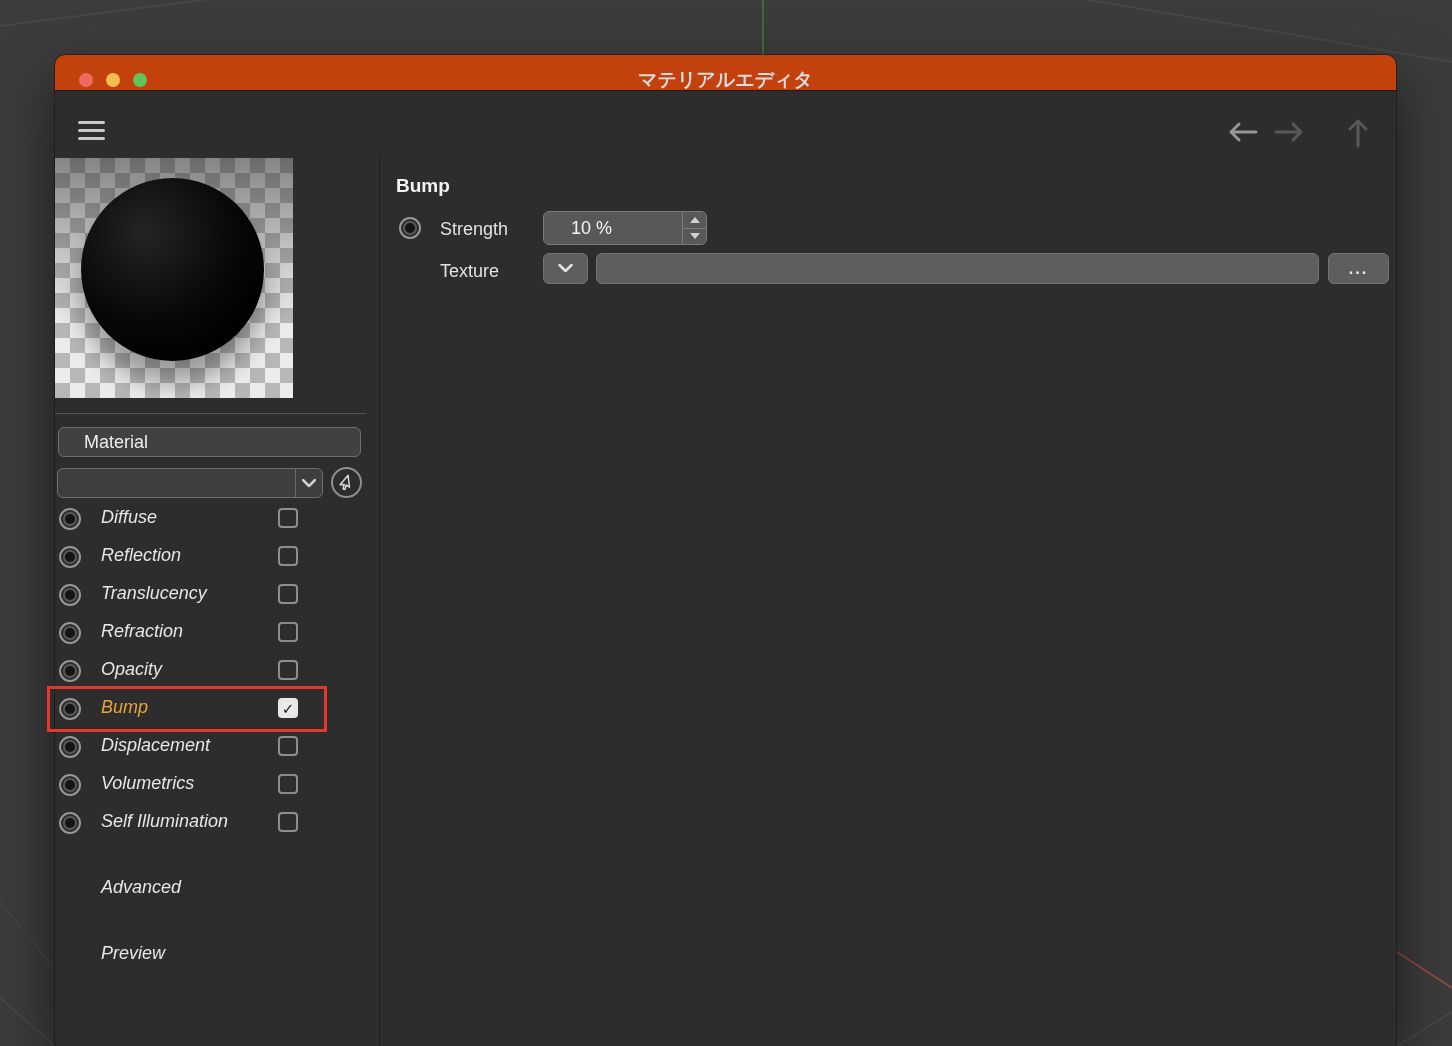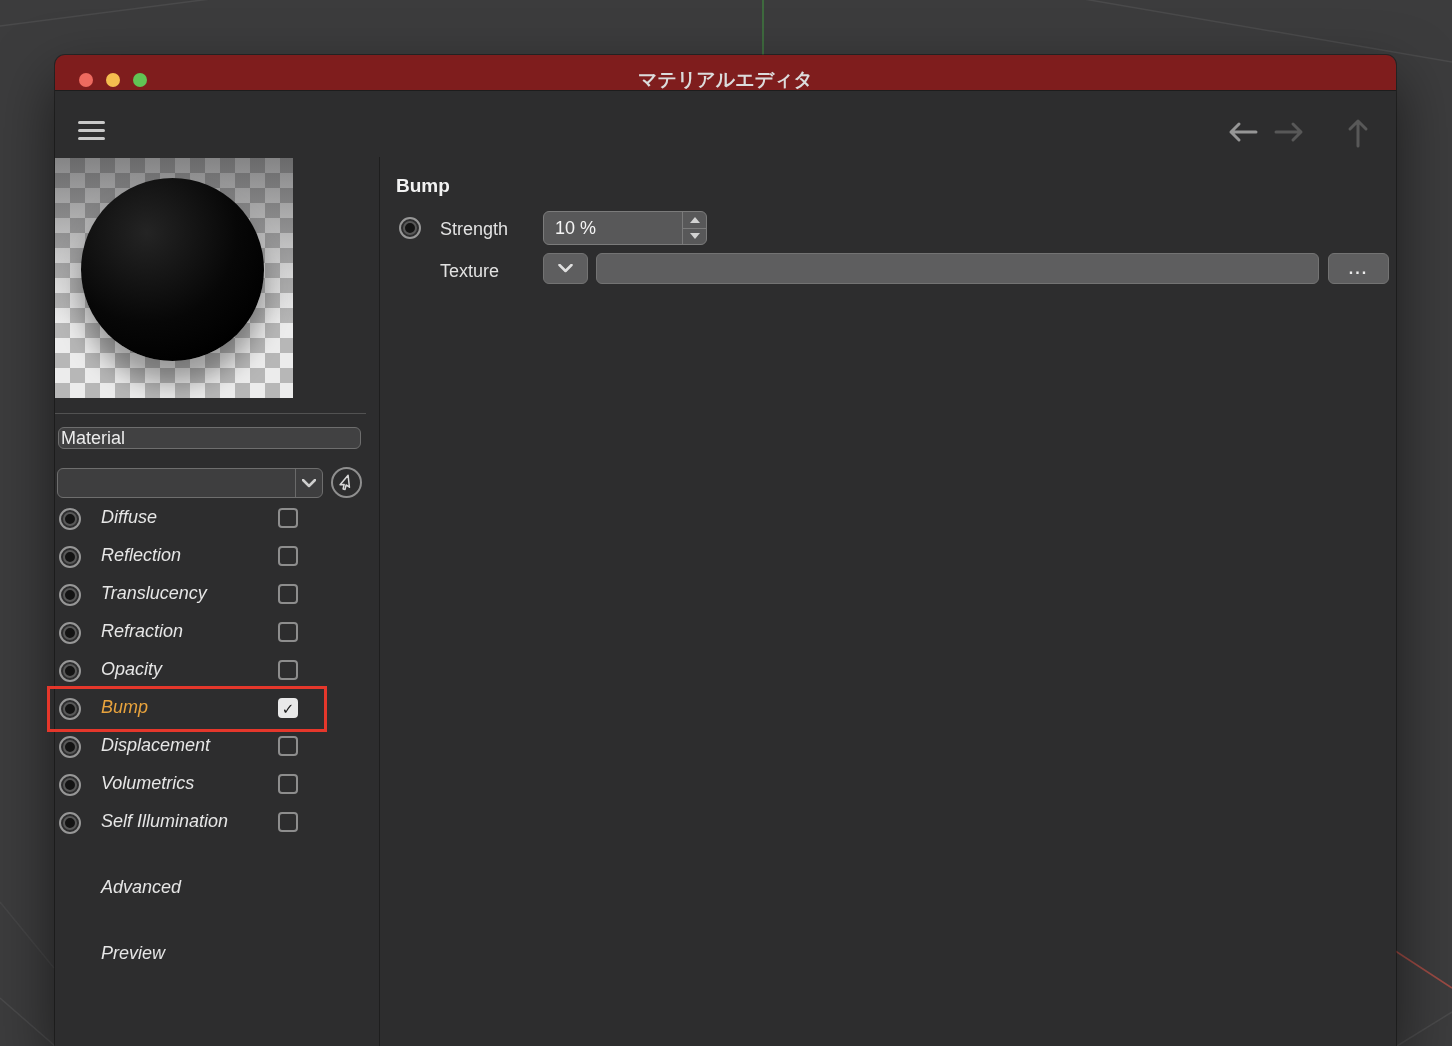--- a/index.html
+++ b/index.html
@@ -15,21 +15,21 @@
   .grid-bg { position:absolute; inset:0; }
 
   
   .window {
     position:absolute; left:55px; top:55px; width:1341px; height:991px;
     background:#2d2d2e; border-radius:10px 10px 0 0;
     box-shadow:0 25px 60px rgba(0,0,0,.55), 0 0 0 1px rgba(0,0,0,.35);
   }
   .titlebar {
     position:absolute; left:0; top:0; right:0; height:36px;
-    background:#7f1d1d; border-bottom:1px solid #1d1d1d;
+    background:#c2410c; border-bottom:1px solid #1d1d1d;
     border-radius:10px 10px 0 0;
   }
   .traffic { position:absolute; left:24px; top:18px; display:flex; gap:13px; }
   .tl { width:14px; height:14px; border-radius:50%; display:block; }
   .tl.red    { background:#ee6a5f; }
   .tl.yellow { background:#f5bd4f; }
   .tl.green  { background:#61c454; }
   .win-title {
     position:absolute; inset:0; text-align:center; line-height:50px;
     font-size:19px; font-weight:bold; color:#dcdcdc;
@@ -56,23 +56,23 @@
   }
   .sphere {
     position:absolute; left:26px; top:20px; width:183px; height:183px; border-radius:50%;
     background:radial-gradient(circle at 36% 30%, #242424 0%, #070707 52%, #000 78%);
     box-shadow:0 22px 26px rgba(0,0,0,.35);
   }
 
   .sep-line { position:absolute; left:0; top:256px; width:311px; height:1px; background:#525252; }
 
   .name-input {
-    position:absolute; left:3px; top:270px; width:303px; height:22px;
+    position:absolute; left:3px; top:270px; width:303px; height:30px;
     background:#414142; border:1px solid #6e6e6e; border-radius:6px;
-    color:#ececec; font-size:18px; padding:0 2px;
+    color:#ececec; font-size:18px; padding:0 25px;
     font-family:"Liberation Sans","DejaVu Sans",sans-serif;
     outline:none;
   }
 
   .combo {
     position:absolute; left:2px; top:311px; width:266px; height:30px;
     background:#3e3e3f; border:1px solid #6e6e6e; border-radius:6px;
     display:flex; align-items:center;
   }
   .combo-value { flex:1; padding-left:8px; font-size:17px; color:#e8e8e8; }
@@ -118,21 +118,21 @@
   .strength-radio { left:19px; top:60px; }
   .field-label { position:absolute; font-size:18px; color:#e2e2e2;text-align:center; }
   .strength-label { left:60px; top:62px; }
   .texture-label  { left:60px; top:104px; }
 
   .spinner {
     position:absolute; left:163px; top:54px; width:164px; height:34px;
     background:#585859; border:1px solid #7b7b7b; border-radius:6px;
     display:flex; align-items:stretch; cursor:text;
   }
-  .spinner-value { flex:1; display:flex; align-items:center; padding-left:11px; font-size:18px; color:#f4f4f4; }
+  .spinner-value { flex:1; display:flex; align-items:center; padding-left:11px; font-size:18px; color:#f4f4f4;margin-left:16px; }
   .stepper { width:24px; border-left:1px solid #7b7b7b; display:flex; flex-direction:column; }
   .stepper .step { flex:1; display:flex; align-items:center; justify-content:center; cursor:pointer; }
   .stepper .step:first-child { border-bottom:1px solid #7b7b7b; }
   .tri-up { width:0; height:0; border-left:5px solid transparent; border-right:5px solid transparent; border-bottom:6px solid #d2d2d2; }
   .tri-down { width:0; height:0; border-left:5px solid transparent; border-right:5px solid transparent; border-top:6px solid #d2d2d2; }
 
   .dd-btn {
     position:absolute; left:163px; top:96px; width:45px; height:31px;
     background:#5e5e5f; border:1px solid #737373; border-radius:6px;
     display:flex; align-items:center; justify-content:center; cursor:pointer;

